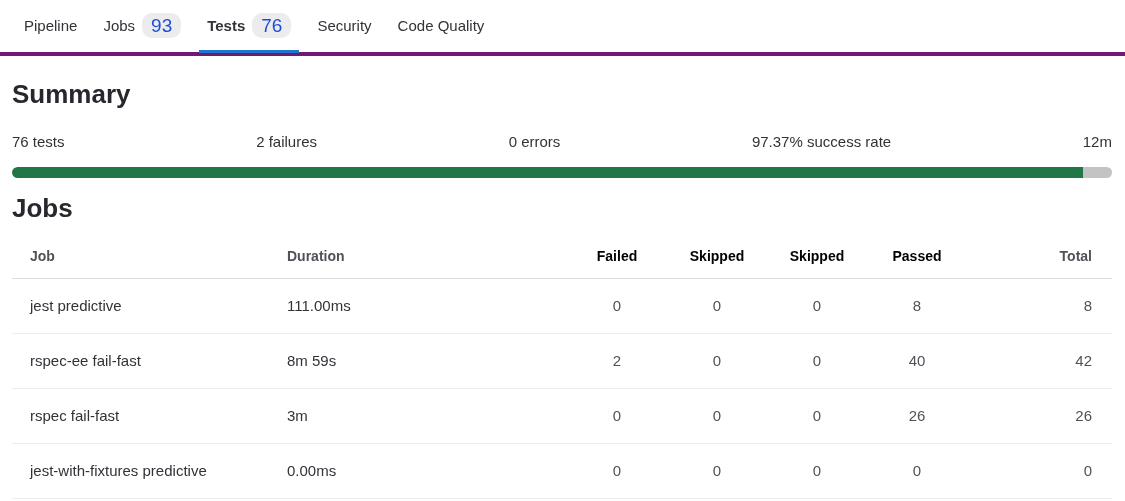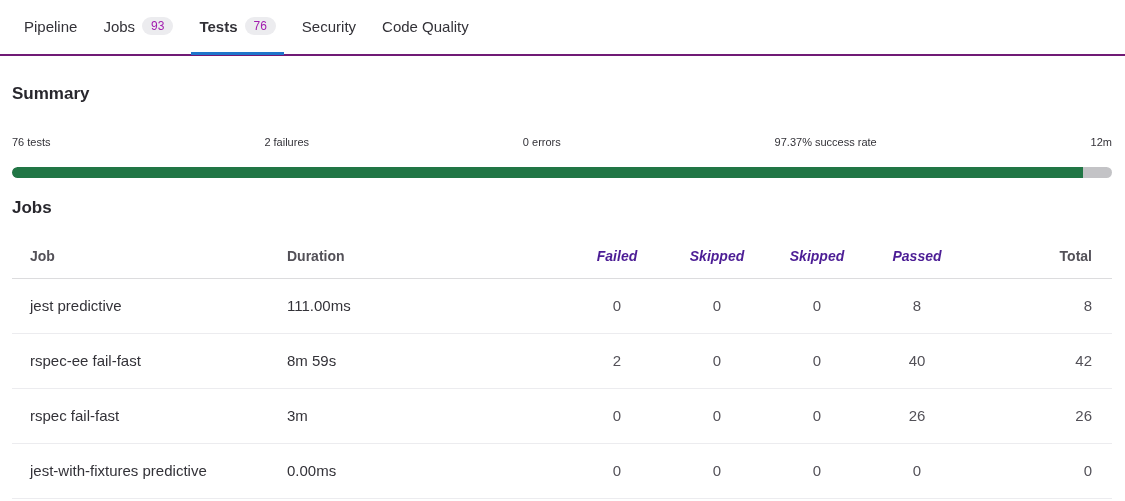--- a/index.html
+++ b/index.html
@@ -9,63 +9,63 @@
     overflow: hidden;
     font-family: "Liberation Sans", "DejaVu Sans", sans-serif;
     color: #333238;
   }
   
   .tabbar {
     display: flex;
     align-items: stretch;
     height: 56px;
     padding-left: 16px;
-    border-bottom: 2px solid #701a75;
+    border-bottom: 4px solid #701a75;
     gap: 10px;
   }
   .tab {
     display: flex;
     align-items: center;
     gap: 7px;
     padding: 0 8px;
     font-size: 15px;
     color: #333238;
     border-bottom: 3px solid transparent;
     margin-bottom: -1px;
     cursor: pointer;
     white-space: nowrap;
   }
   .tab.active {
     font-weight: 700;
     border-bottom-color: #1f75cb;
   }
   .badge {
     background: #ececef;
-    color: #a21caf;
-    font-size: 12px;
+    color: #1d4ed8;
+    font-size: 19px;
     font-weight: 400;
     line-height: 1;
     padding: 3px 9px;
     border-radius: 10px;
   }
   
   .content { padding: 0 13px 0 12px; }
   .section-heading {
-    font-size: 17px;
+    font-size: 26px;
     font-weight: 700;
     color: #28272d;
     line-height: 24px;
   }
   .summary-heading { margin-top: 26px; }
   .stats-row {
     display: flex;
     justify-content: space-between;
     align-items: baseline;
     margin-top: 26px;
-    font-size: 11px;
+    font-size: 15px;
     line-height: 20px;
     color: #333238;
   }
   .progress {
     margin-top: 15px;
     height: 11px;
     border-radius: 6px;
     background: #c3c3c6;
     overflow: hidden;
   }
@@ -93,21 +93,21 @@
   }
   .jobs-table td {
     padding: 17px 0;
     border-bottom: 1px solid #ececef;
     color: #333238;
     line-height: 20px;
   }
   .jobs-table th.col-job, .jobs-table td.col-job { padding-left: 18px; }
   .jobs-table th.col-duration, .jobs-table td.col-duration { padding-left: 18px; }
   .jobs-table th.num, .jobs-table td.num { text-align: center; color: #535158; }
-  .jobs-table th.num { color: #4c1d95; font-style: italic; }
+  .jobs-table th.num { color: #000000; }
   .jobs-table th.col-total, .jobs-table td.col-total { text-align: right; padding-right: 20px; }
   .jobs-table td.col-total { color: #535158; }
   .jobs-table tr.data-row { cursor: pointer; }
 </style>
 </head>
 <body>
 
 <nav class="tabbar">
   <div class="tab">
     <span>Pipeline</span>

